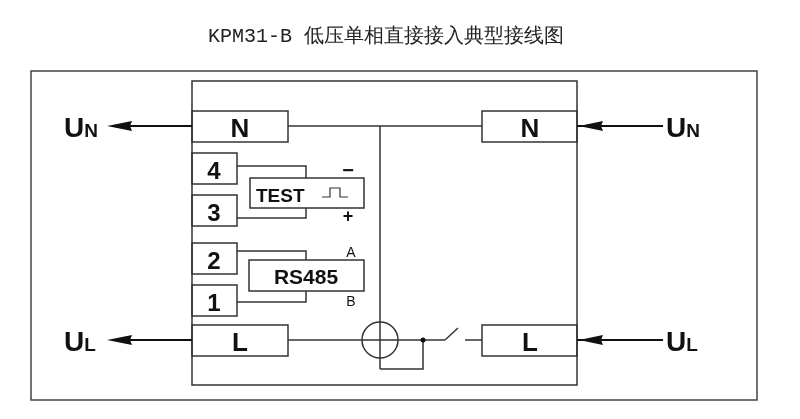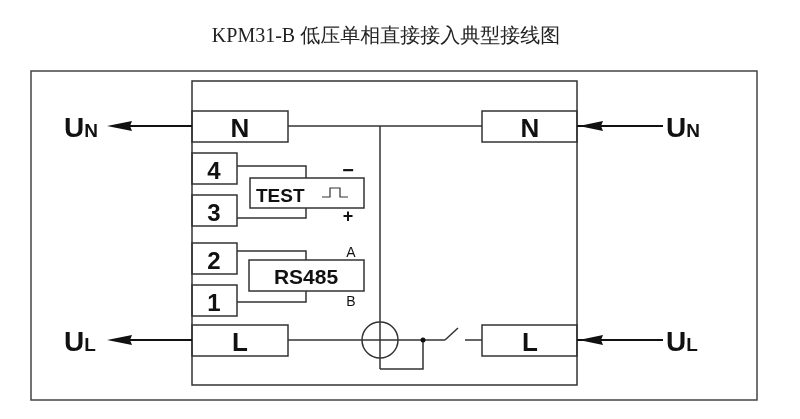--- a/index.html
+++ b/index.html
@@ -1,18 +1,18 @@
 <!DOCTYPE html>
 <html><head>
 <meta charset="utf-8">
 <style>
   html,body{margin:0;padding:0;background:#fff;}
   body{width:800px;height:419px;position:relative;overflow:hidden;}
   .title{position:absolute;left:0;top:22px;width:772px;text-align:center;
-    font-family:Liberation Serif, serif;font-size:20px;color:#222;}
+    font-family:Liberation Mono, monospace;font-size:20px;color:#222;}
   svg{position:absolute;left:0;top:0;}
   .lbl{font-family:"Liberation Sans",sans-serif;font-weight:bold;fill:#111;}
   .sm{font-family:"Liberation Sans",sans-serif;fill:#111;}
 </style>
 </head>
 <body>
 
 <div class="title">KPM31-B 低压单相直接接入典型接线图</div>
 
 <svg width="800" height="419" viewBox="0 0 800 419">

